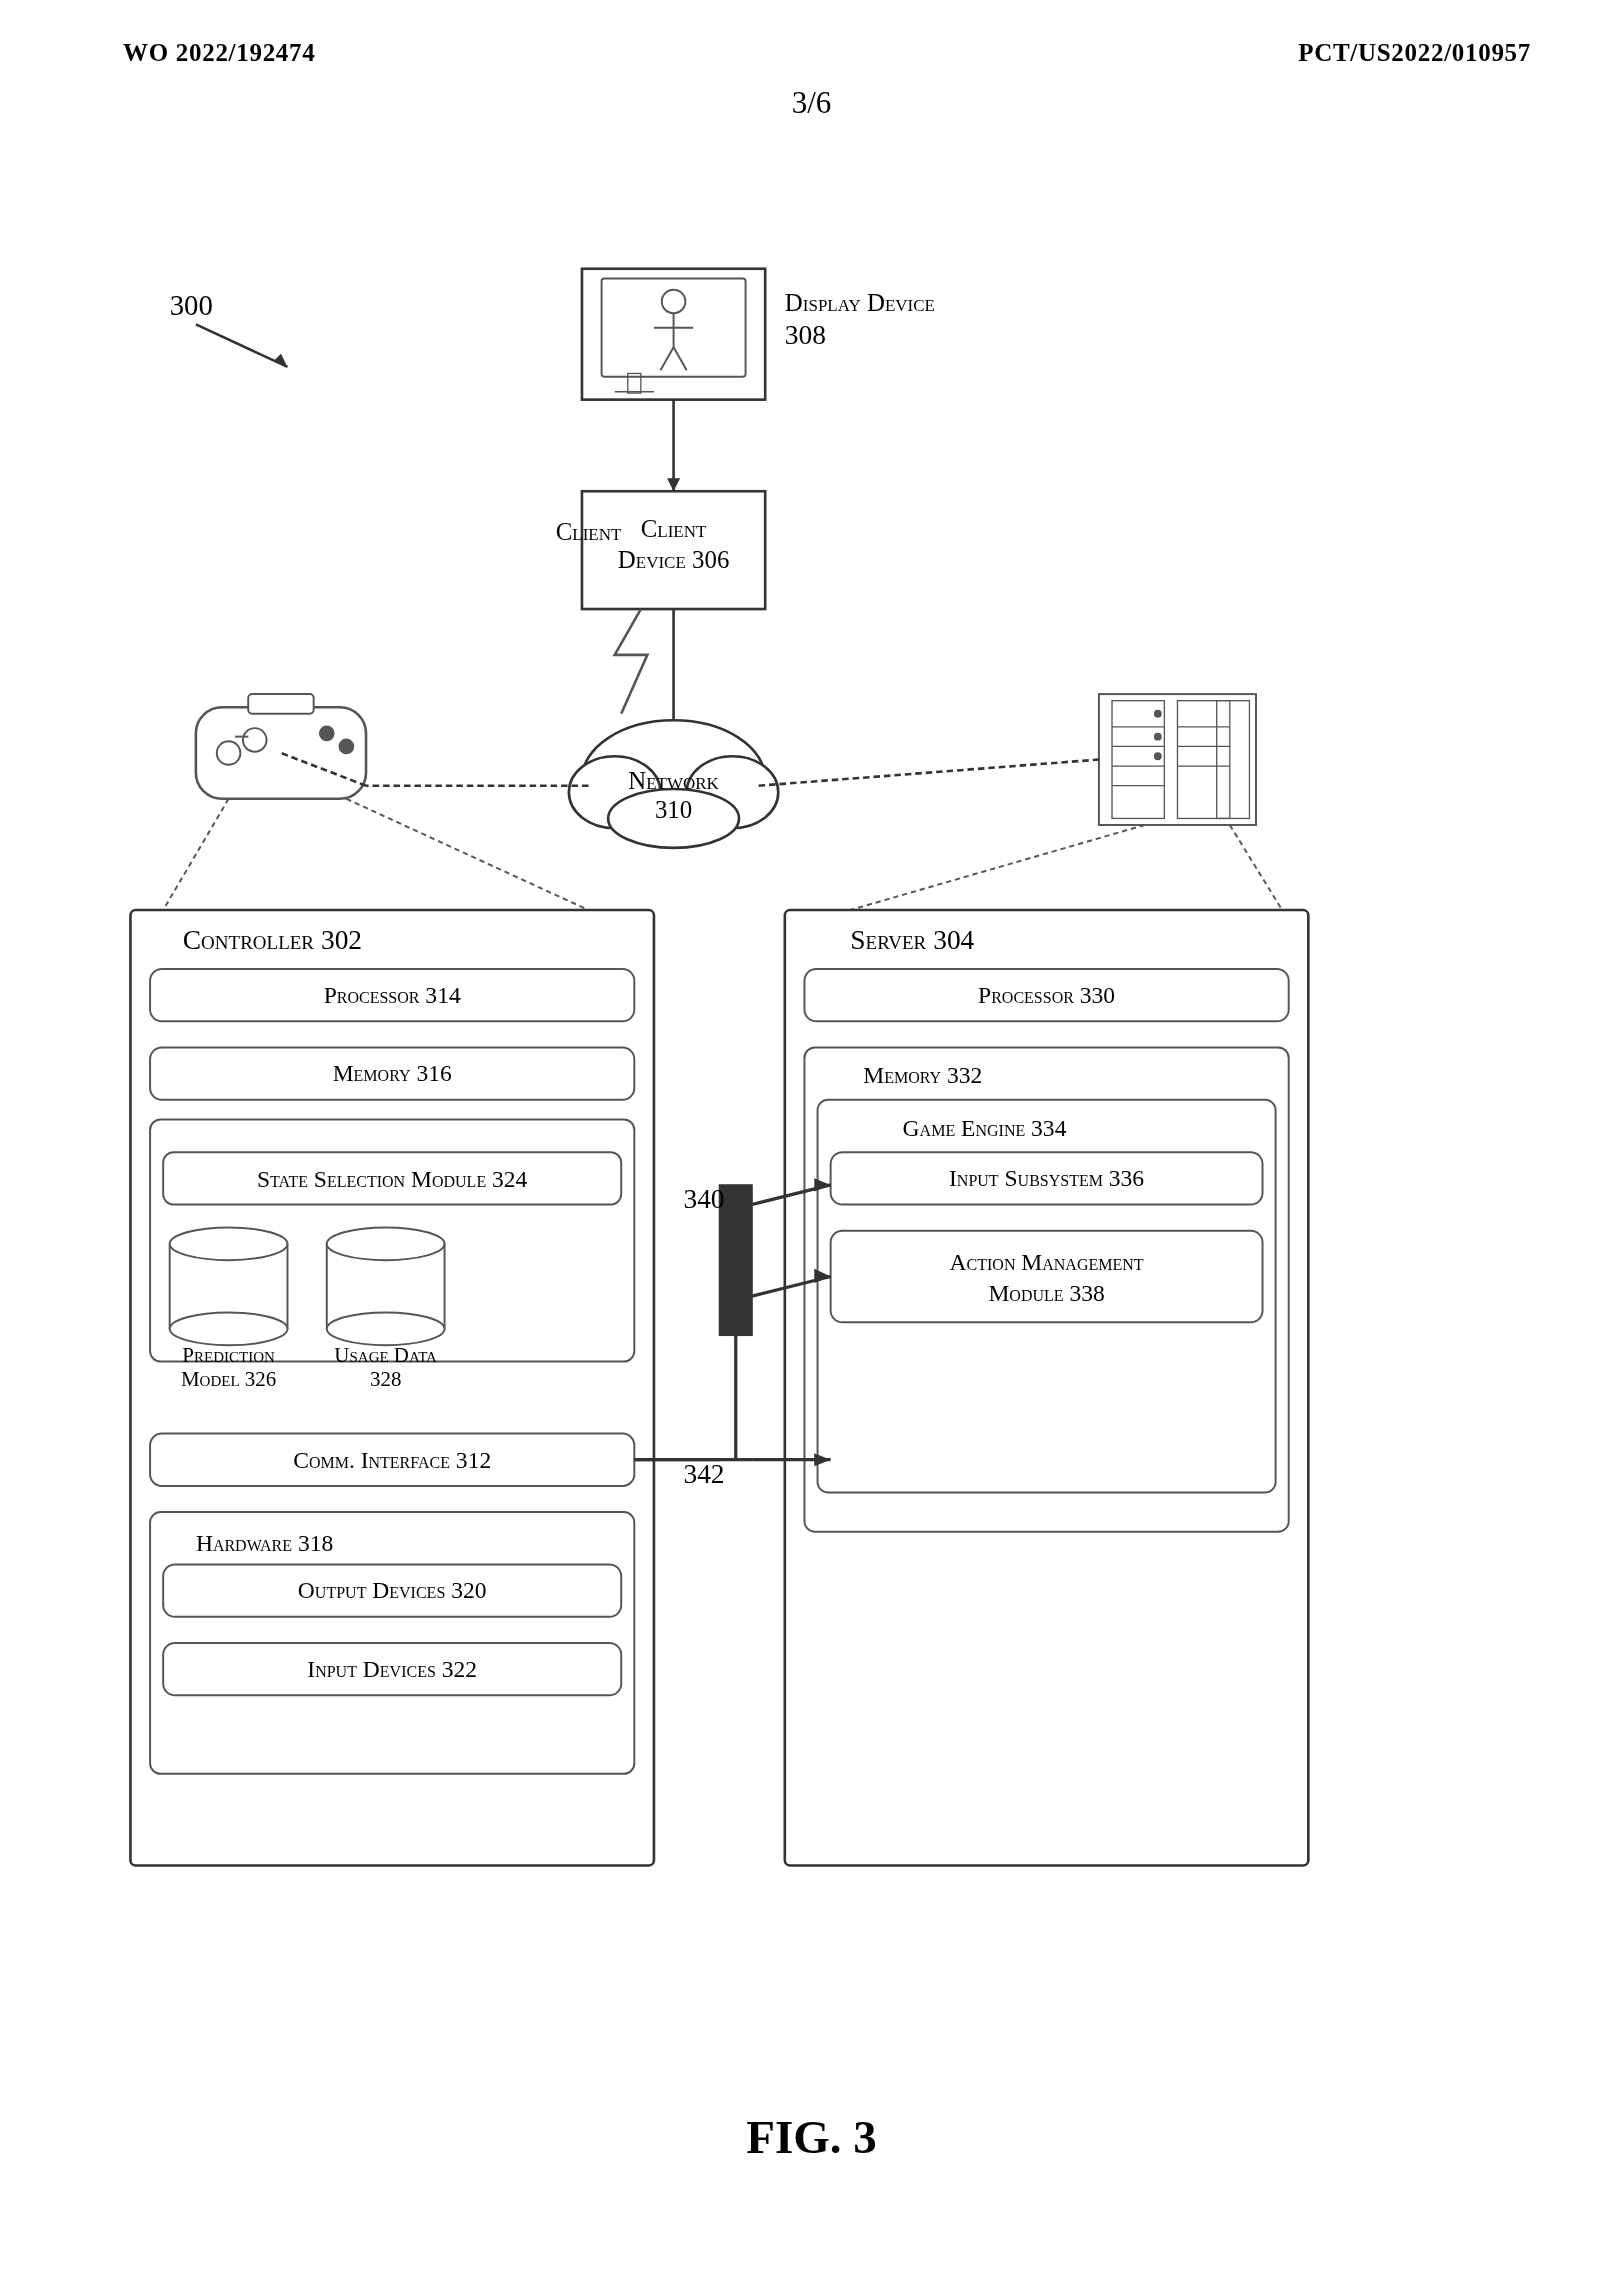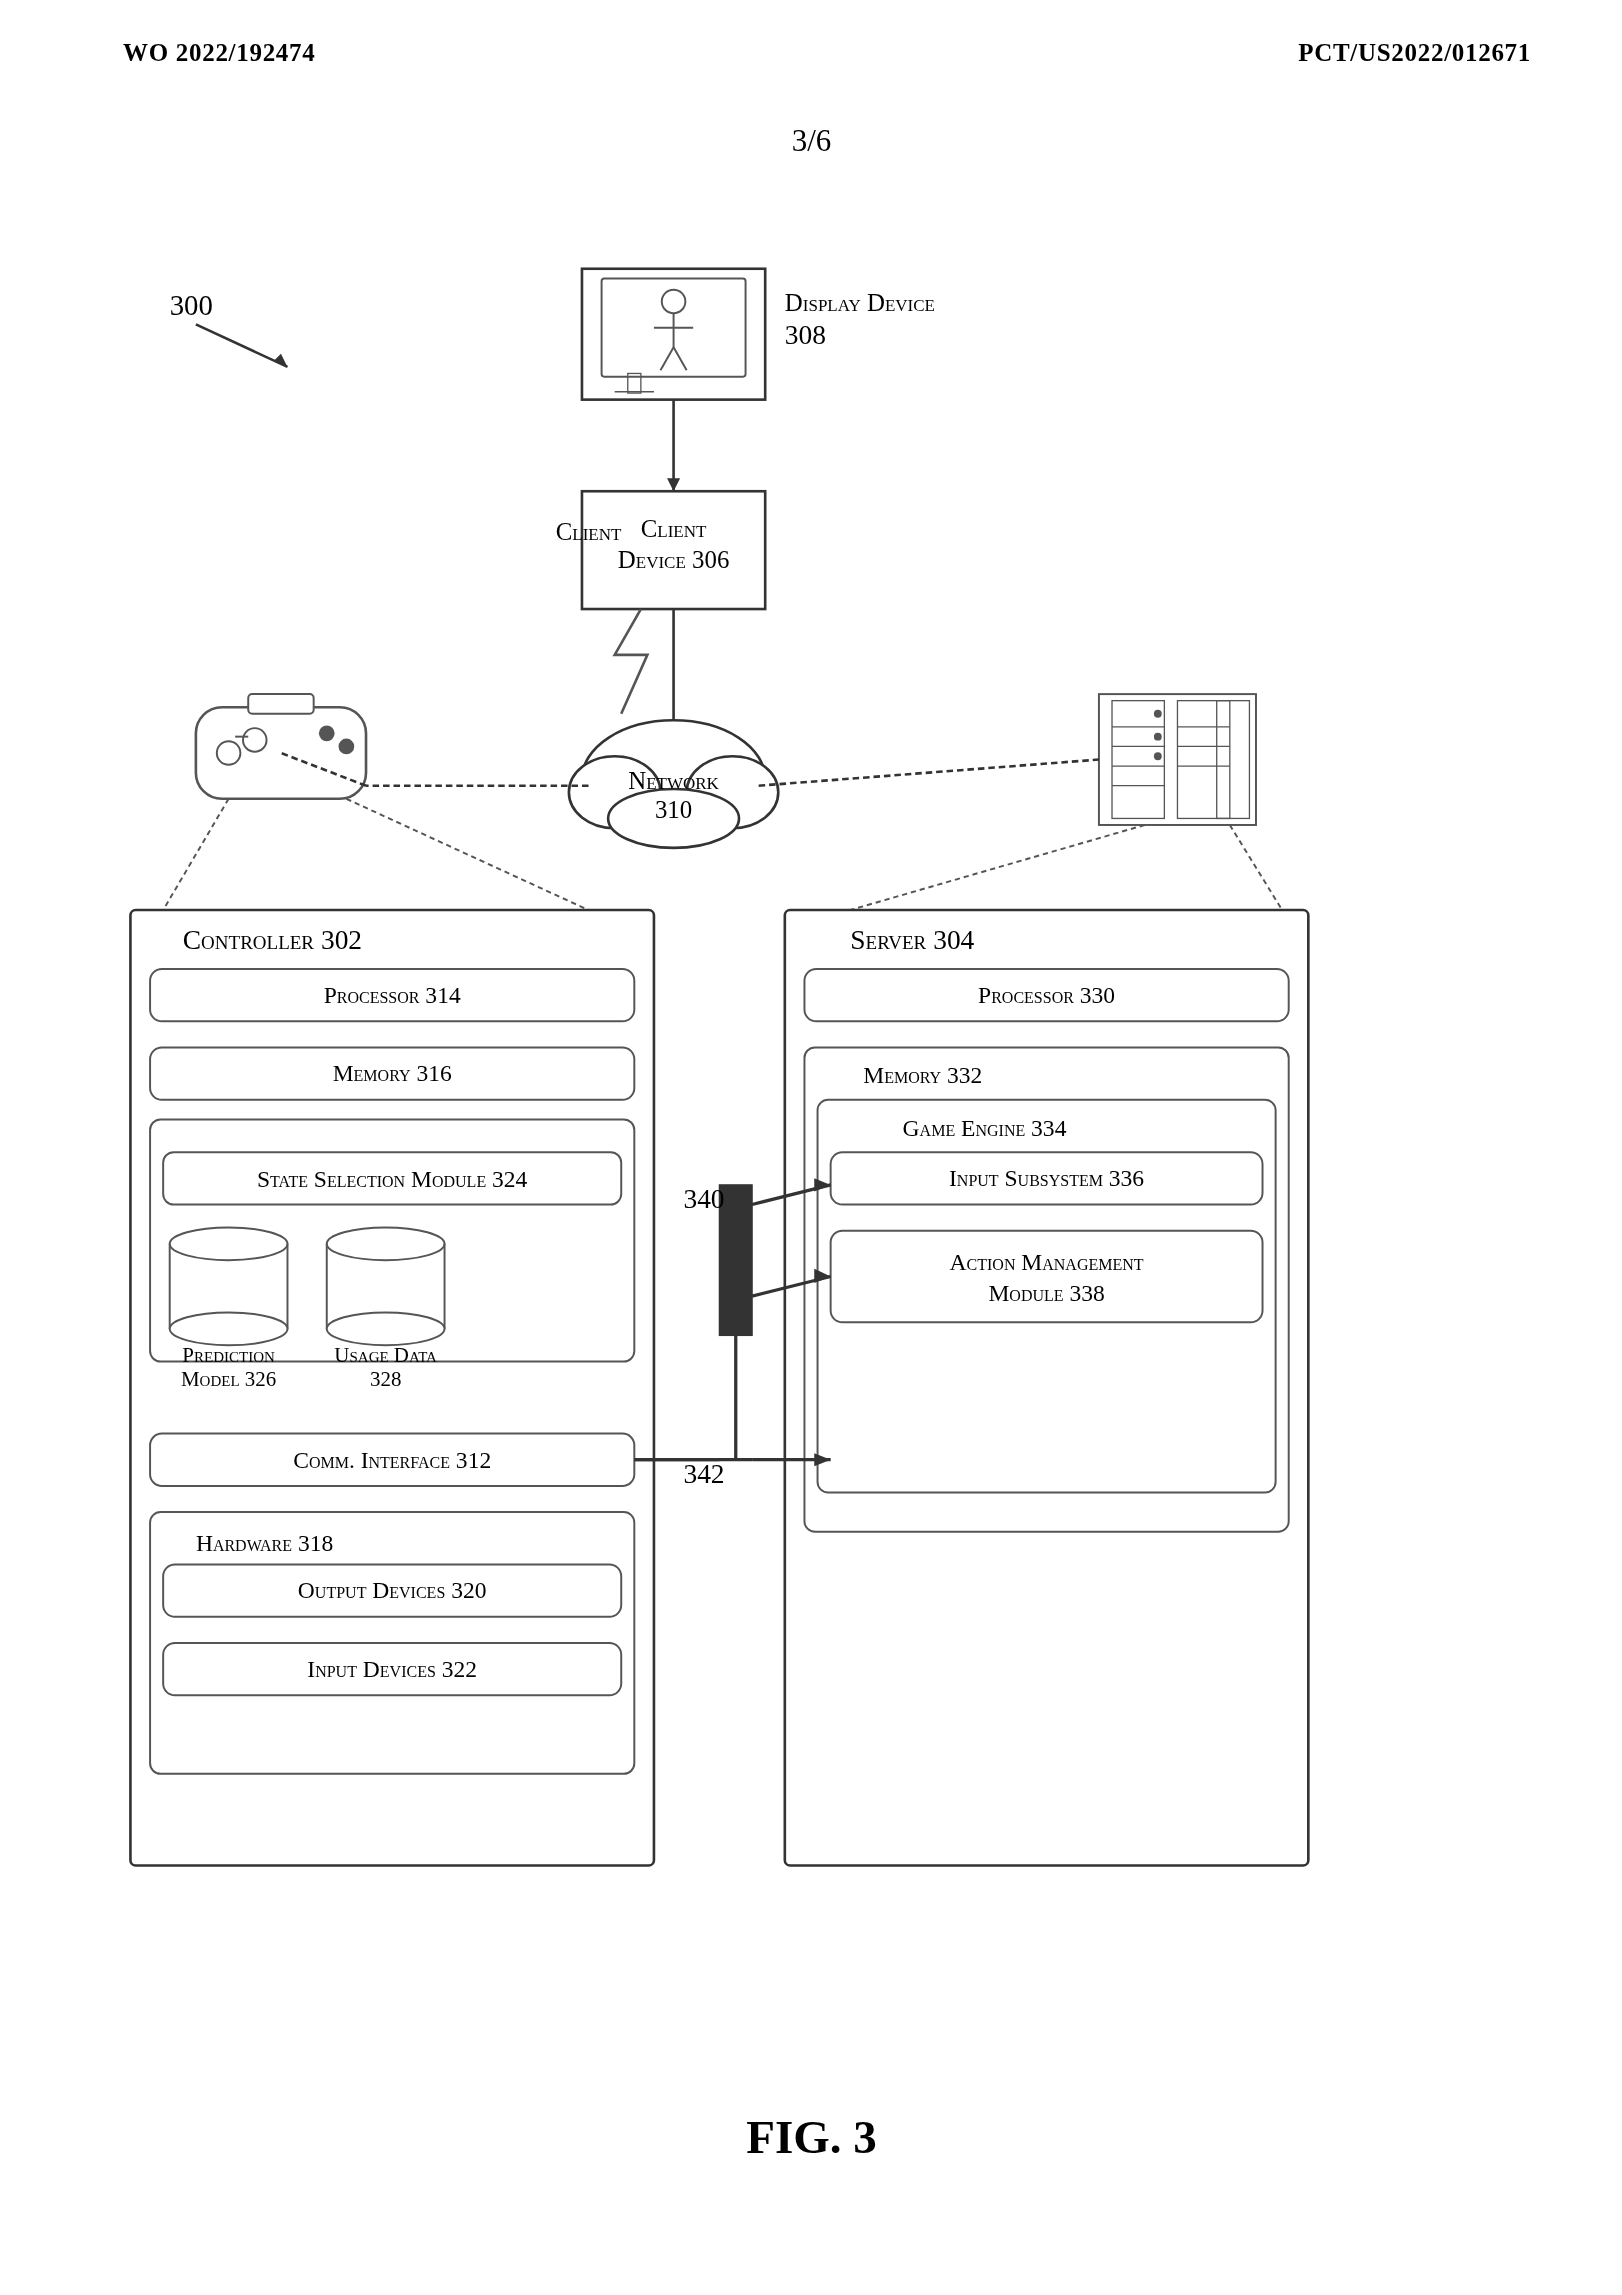--- a/index.html
+++ b/index.html
@@ -22,21 +22,20 @@
       padding: 0 92px;
     }
 
     .page-number {
       position: absolute;
       top: 85px;
       left: 50%;
       transform: translateX(-50%);
       font-size: 31px;
       font-weight: normal;
-      margin-top: 38px;
     }
 
     .fig-label {
       position: absolute;
       bottom: 131px;
       left: 50%;
       transform: translateX(-50%);
       font-size: 47px;
       font-weight: bold;
       margin-top: 20px;
@@ -57,21 +56,21 @@
       font-weight: bold;
       letter-spacing: 0.7px;
       margin-left: 31px;
     }
   </style>
 </head>
 <body>
 
 <div class="page-header">
   <span class="header-text">WO 2022/192474</span>
-  <span class="header-text">PCT/US2022/012671</span>
+  <span class="header-text">PCT/US2022/010957</span>
 </div>
 
 <div class="page-number">3/6</div>
 
 <svg class="svg-lines" viewBox="0 0 2280 3000" xmlns="http://www.w3.org/2000/svg" style="position:absolute;top:144px;left:65px;width:1492px;height:1964px;">
 
   <text x="160" y="260" font-size="44" font-family="Times New Roman">300</text>
   <line x1="200" y1="275" x2="340" y2="340" stroke="#333" stroke-width="4"></line>
   <polygon points="340,340 320,330 330,320" fill="#333"></polygon>
 

